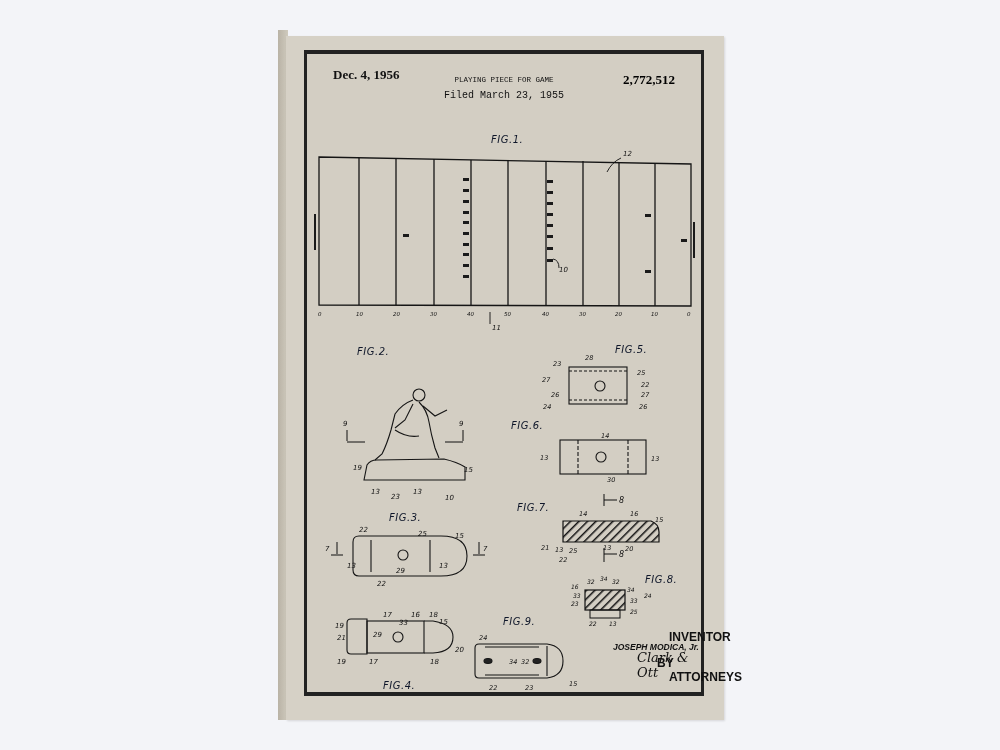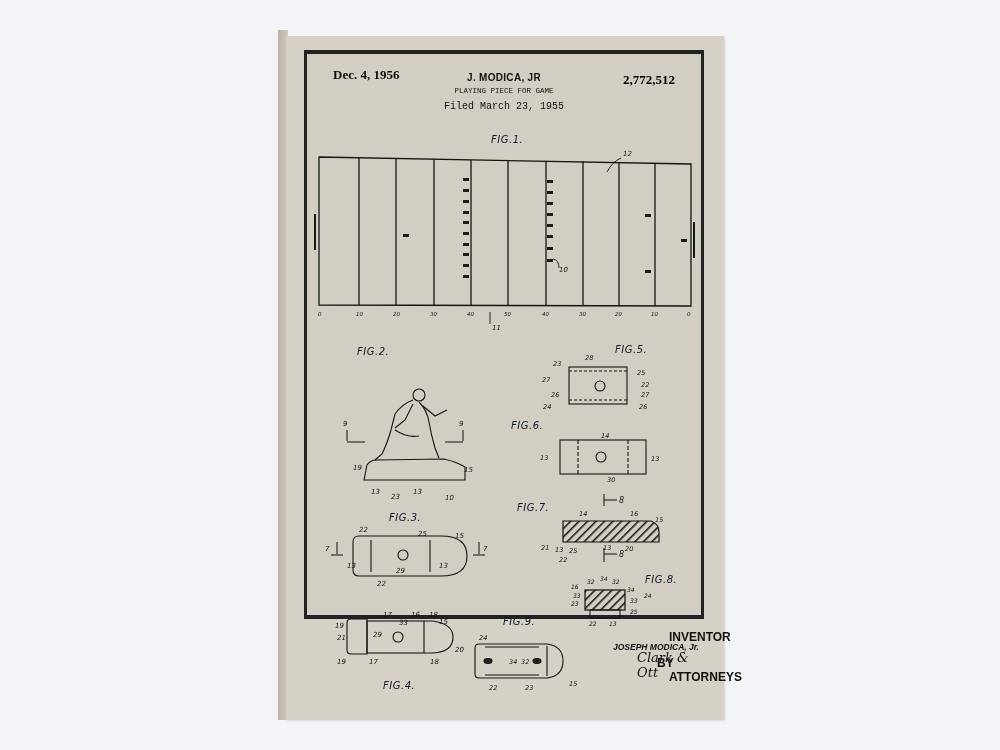--- a/index.html
+++ b/index.html
@@ -12,21 +12,21 @@
   .canvas-side {
     position:absolute; left:278px; top:30px; width:10px; height:690px;
     background:linear-gradient(90deg,#b9b3a6,#cfcabd);
   }
   .canvas {
     position:absolute; left:286px; top:36px; width:438px; height:684px;
     background:#d6d1c6;
     box-shadow: 1px 1px 2px rgba(0,0,0,0.12);
   }
   .frame {
-    position:absolute; left:18px; top:14px; width:400px; height:569px;
+    position:absolute; left:18px; top:14px; width:400px; height:646px;
     border:3px solid #222;
     border-top-width:4px;
     border-bottom-width:4px;
     box-sizing:border-box;
     background:#d3cec3;
   }
   .hdr-date { position:absolute; left:26px; top:13px; font-family:"Liberation Serif", serif; font-weight:bold; font-size:13px; color:#111; }
   .hdr-num { position:absolute; right:26px; top:18px; font-family:"Liberation Serif", serif; font-weight:bold; font-size:13px; color:#000000; }
   .hdr-center { position:absolute; left:0; right:0; top:18px; text-align:center; color:#111; }
   .hdr-inventor { font-family:"Liberation Sans", sans-serif; font-size:10px; font-weight:bold; letter-spacing:0.3px; }
@@ -42,21 +42,20 @@
 </head>
 <body>
 
 <div class="canvas-side"></div>
 <div class="canvas">
   <div class="frame">
 
     <div class="hdr-date">Dec. 4, 1956</div>
     <div class="hdr-num">2,772,512</div>
     <div class="hdr-center">
-      <div class="hdr-inventor">J. MODICA, JR</div>
       <div class="hdr-title">PLAYING PIECE FOR GAME</div>
       <div class="hdr-filed">Filed March 23, 1955</div>
     </div>
 
     <div class="fig-label" style="left:184px; top:80px;">FIG.1.</div>
     <svg style="left:0; top:0;" width="400" height="650">
       <g stroke="#151515" fill="none" stroke-width="1.3">
         <polygon points="12,103 384,110 384,252 12,251"></polygon>
         <line x1="52" y1="104" x2="52" y2="251"></line>
         <line x1="89" y1="104" x2="89" y2="251"></line>

